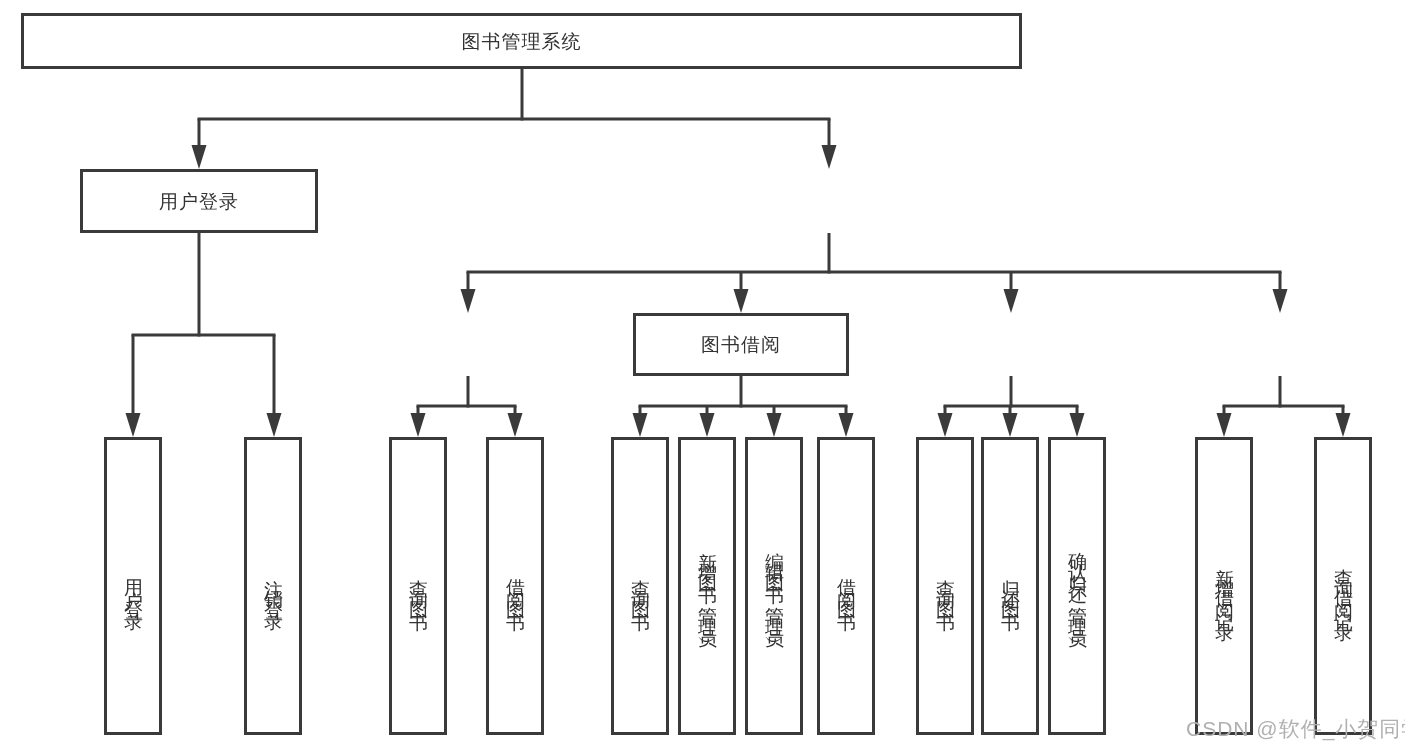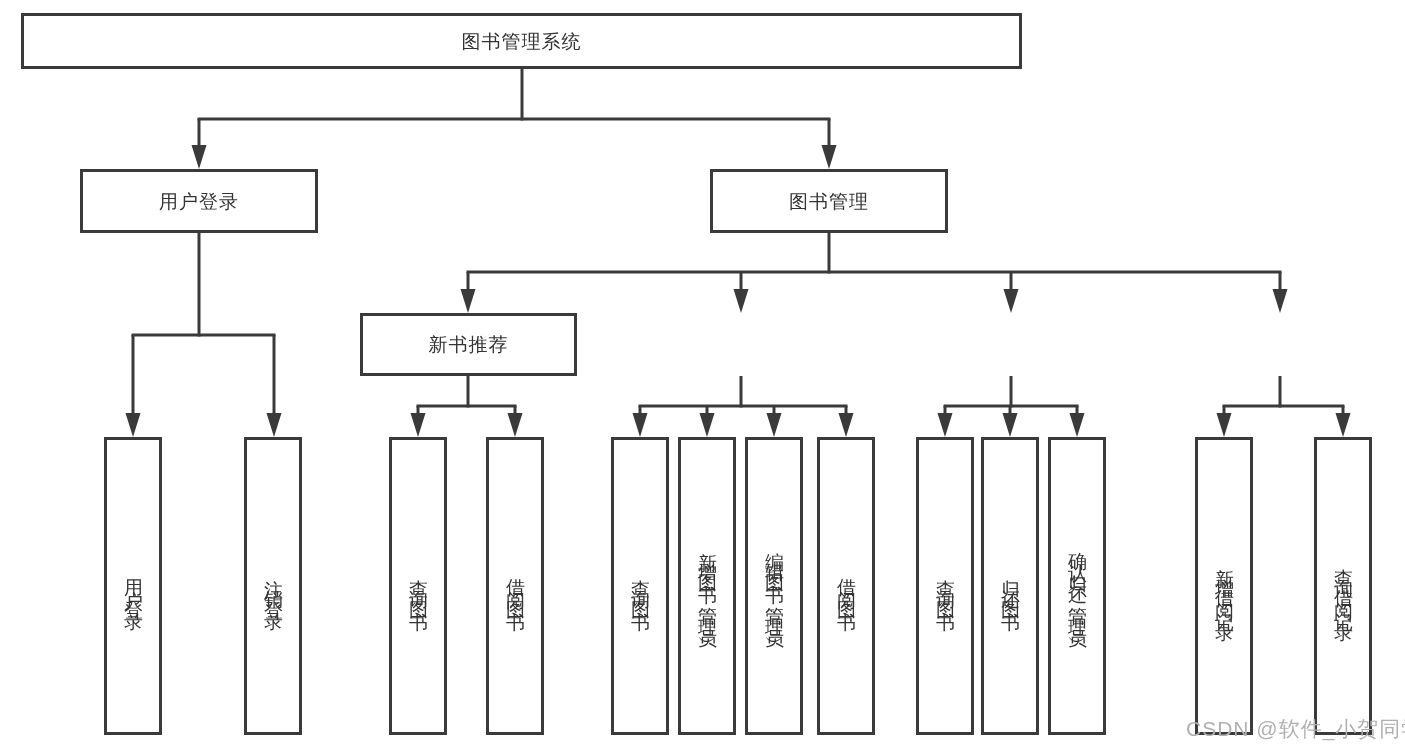--- a/index.html
+++ b/index.html
@@ -145,26 +145,23 @@
     </g>
   </svg>
 
   <div class="box" style="left:21px;top:13px;width:1001px;height:56px">
     <span class="lbl">图书管理系统</span>
   </div>
 
   <div class="box" style="left:80px;top:169px;width:238px;height:64px">
     <span class="lbl">用户登录</span>
   </div>
-  <div class="box" style="left:710px;top:169px;width:238px;height:64px">
-    <span class="lbl">图书管理</span>
-  </div>
-
-  <div class="box" style="left:360px;top:313px;width:217px;height:63px">
-    <span class="lbl">新书推荐</span>
+
+  <div class="box" style="left:633px;top:313px;width:216px;height:63px">
+    <span class="lbl">图书借阅</span>
   </div>
 
   <div class="box vbox" style="left:104px">
     <span class="vlbl">用户登录</span>
   </div>
   <div class="box vbox" style="left:244px">
     <span class="vlbl">注销登录</span>
   </div>
 
   <div class="box vbox" style="left:389px">

